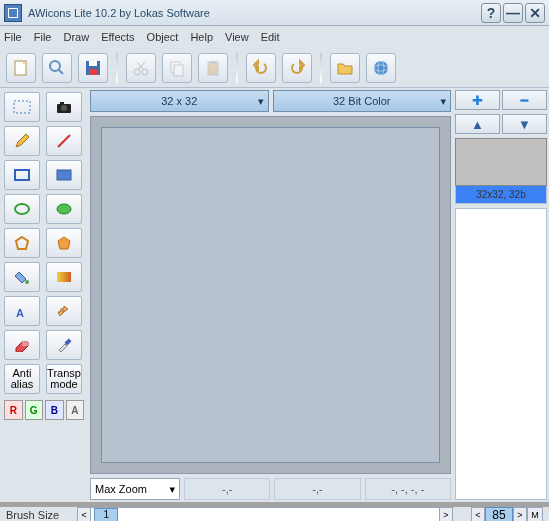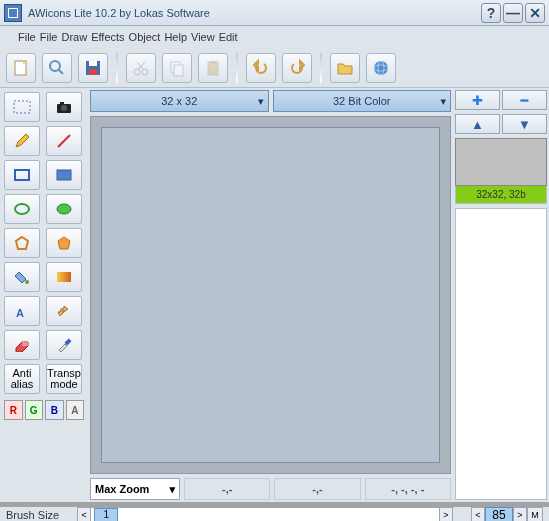--- a/index.html
+++ b/index.html
@@ -4,21 +4,21 @@
 <style>
 * { box-sizing: border-box; margin: 0; padding: 0; font-family: Tahoma, sans-serif; font-size: 11px; }
 body { background: #dde4ea; width: 549px; height: 521px; overflow: hidden; }
 
 .titlebar { height: 26px; background: linear-gradient(#e8eef4, #d8e2ec); border-bottom: 1px solid #a0b0c0; display: flex; align-items: center; padding: 0 4px; }
 .titlebar .app-icon { width: 18px; height: 18px; background: #5080c0; margin-right: 6px; border: 1px solid #305080; position: relative; }
 .titlebar .app-icon::after { content: ''; position: absolute; inset: 3px; border: 1px solid #fff; }
 .titlebar .title { flex: 1; color: #2a4a6a; }
 .titlebar .winbtn { width: 20px; height: 20px; margin-left: 2px; background: linear-gradient(#f0f4f8, #d0dae4); border: 1px solid #8090a0; border-radius: 3px; display: flex; align-items: center; justify-content: center; cursor: pointer; color: #2a4a6a; font-size: 14px; font-weight: bold; }
 
-.menubar { height: 22px; display: flex; align-items: center; padding: 0 18px; gap: 4px; }
+.menubar { height: 22px; display: flex; align-items: center; padding: 0 4px; gap: 12px; }
 .menubar span { color: #333; cursor: pointer; }
 
 .toolbar { height: 40px; display: flex; align-items: center; padding: 2px 6px; gap: 6px; border-bottom: 1px solid #b0c0d0; }
 .toolbar .tsep { width: 2px; height: 30px; background: linear-gradient(#c0ccda,#fff); margin: 0 2px; }
 .tbtn { width: 30px; height: 30px; background: linear-gradient(#f8fafc, #dce4ec); border: 1px solid #a8b8c8; border-radius: 3px; display: flex; align-items: center; justify-content: center; cursor: pointer; }
 
 .body-row { display: flex; height: 414px; }
 
 .tool-panel { width: 88px; padding: 4px; display: flex; flex-direction: column; gap: 4px; }
 .tool-grid { display: grid; grid-template-columns: 1fr 1fr; gap: 4px; }
@@ -31,30 +31,30 @@
 .rgba.a { background: #f0f0f0; color: #666; }
 
 .center-col { flex: 1; display: flex; flex-direction: column; padding: 2px; }
 .dropdown-row { display: flex; gap: 4px; height: 22px; margin-bottom: 4px; border-radius: 9px; }
 .dropdown { flex: 1; background: linear-gradient(#c8dcf0, #a8c8e8); border: 1px solid #7090b0; display: flex; align-items: center; justify-content: center; cursor: pointer; position: relative; color: #1a3a5a; }
 .dropdown::after { content: '▾'; position: absolute; right: 4px; color: #1a3a5a; }
 
 .canvas-wrap { flex: 1; background: #acb4be; border: 1px solid #8898aa; padding: 10px; display: flex; align-items: center; justify-content: center; }
 .canvas { width: 100%; height: 100%; background: #b8c2ce; border: 1px solid #7890a8; }
 
-.zoom-row { height: 22px; display: flex; gap: 4px; margin-top: 4px; font-weight: bold; }
+.zoom-row { height: 22px; display: flex; gap: 4px; margin-top: 4px; }
 .zoom-dd { width: 90px; background: #fff; border: 1px solid #98a8b8; display: flex; align-items: center; padding: 0 4px; cursor: pointer; position: relative; }
 .zoom-dd::after { content: '▾'; position: absolute; right: 4px; }
 .coord { flex: 1; border: 1px solid #c0ccda; display: flex; align-items: center; justify-content: center; color: #555; }
 
 .right-col { width: 96px; padding: 2px; display: flex; flex-direction: column; gap: 4px; }
 .nav-row { display: flex; gap: 2px; height: 20px; }
 .navbtn { flex: 1; background: linear-gradient(#f4f8fc,#dce4ec); border: 1px solid #98a8b8; display: flex; align-items: center; justify-content: center; cursor: pointer; color: #3060a0; font-size: 13px; }
 .preview-box { height: 48px; background: #c0c0c0; border: 1px solid #888; }
-.preview-label { border: 1px solid #b0c0d0; border-top: none; background: #84cc16; text-align: center; padding: 3px 0; font-size: 10px; color: #333; }
+.preview-label { border: 1px solid #b0c0d0; border-top: none; background: #3b82f6; text-align: center; padding: 3px 0; font-size: 10px; color: #333; }
 .preview-list { flex: 1; background: #fff; border: 1px solid #b0c0d0; }
 
 .statusbar { height: 20px; display: flex; align-items: center; padding: 0 6px; gap: 18px; border-top: 5px solid #a3a3a3; }
 .statusbar .label { color: #333; }
 .slider { flex: 1; display: flex; align-items: center; gap: 0; }
 .slider-btn { width: 14px; height: 16px; background: #e8ecf2; border: 1px solid #98a8b8; display: flex; align-items: center; justify-content: center; cursor: pointer; font-size: 9px; }
 .slider-track { flex: 1; height: 16px; background: #fff; border: 1px solid #98a8b8; border-left: none; border-right: none; position: relative; }
 .slider-val { position: absolute; left: 3px; top: 0; bottom: 0; width: 24px; background: #a8cef0; border: 1px solid #6090c0; display: flex; align-items: center; justify-content: center; font-size: 10px; }
 .right-status { display: flex; align-items: center; gap: 0; margin-left: auto; }
 .right-status .val { width: 28px; height: 16px; background: #a8cef0; border: 1px solid #6090c0; display: flex; align-items: center; justify-content: center; font-size: 12px; }

